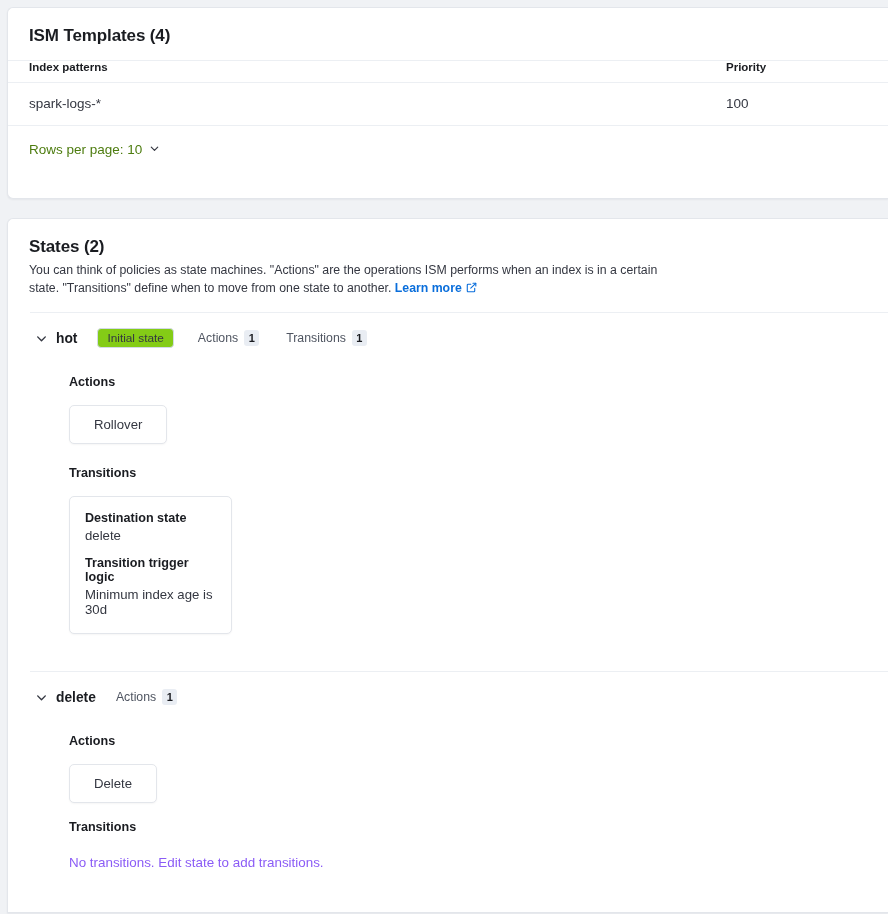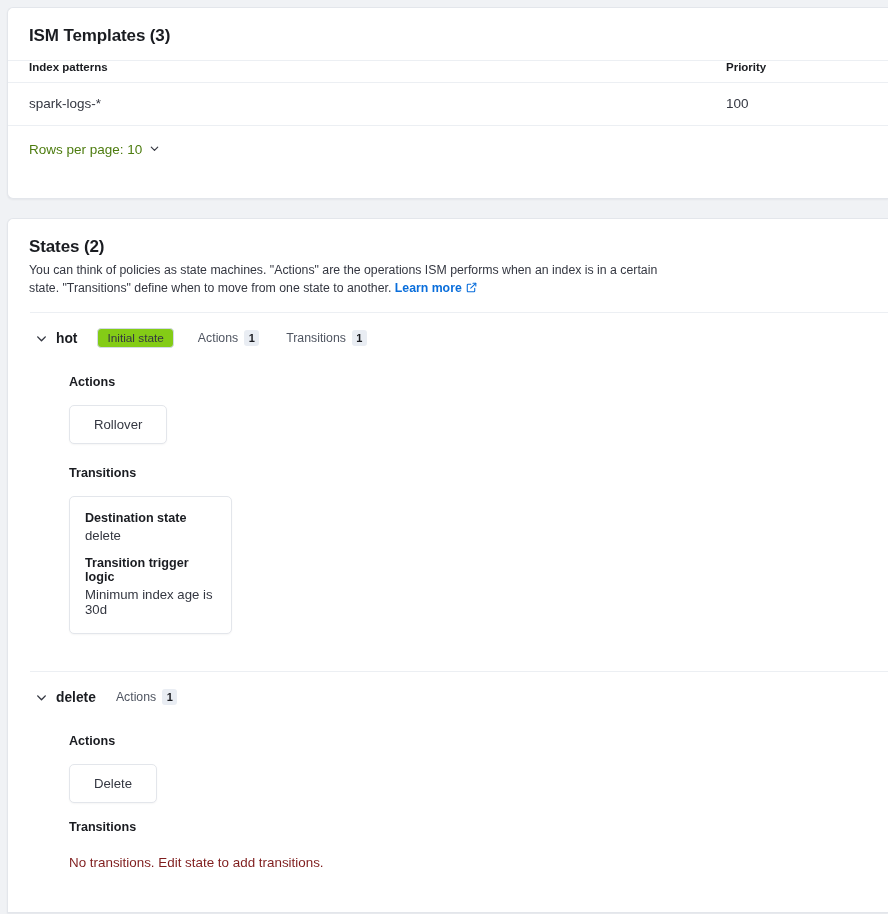--- a/index.html
+++ b/index.html
@@ -229,42 +229,42 @@
   }
   .tc-value {
     font-size: 13.2px;
     color: #343741;
     margin-top: 3px;
   }
   .tc-gap { height: 13px; }
 
   .empty-note {
     font-size: 13.4px;
-    color: #7f1d1d;
+    color: #8b5cf6;
     margin: 21px 0 0 39px;
   }
 
   .mt-spacer-a { height: 18px; }
   .mt-spacer-b { height: 22px; }
   .mt-spacer-c { height: 17px; }
 
   .state-divider {
     border: none;
     border-top: 1px solid #eceff3;
     margin: 37px 0 0 0;
   }
 </style>
 </head>
 <body>
 
 <div class="page">
 
   <section class="panel" id="ism-panel">
 
-    <div class="panel-title">ISM Templates (3)</div>
+    <div class="panel-title">ISM Templates (4)</div>
 
     <table class="tbl">
       <colgroup>
           <col class="c-pattern">
           <col class="c-priority">
         </colgroup>
       <thead>
         <tr>
           <th>Index patterns</th>
           <th class="priority-head">Priority</th>

